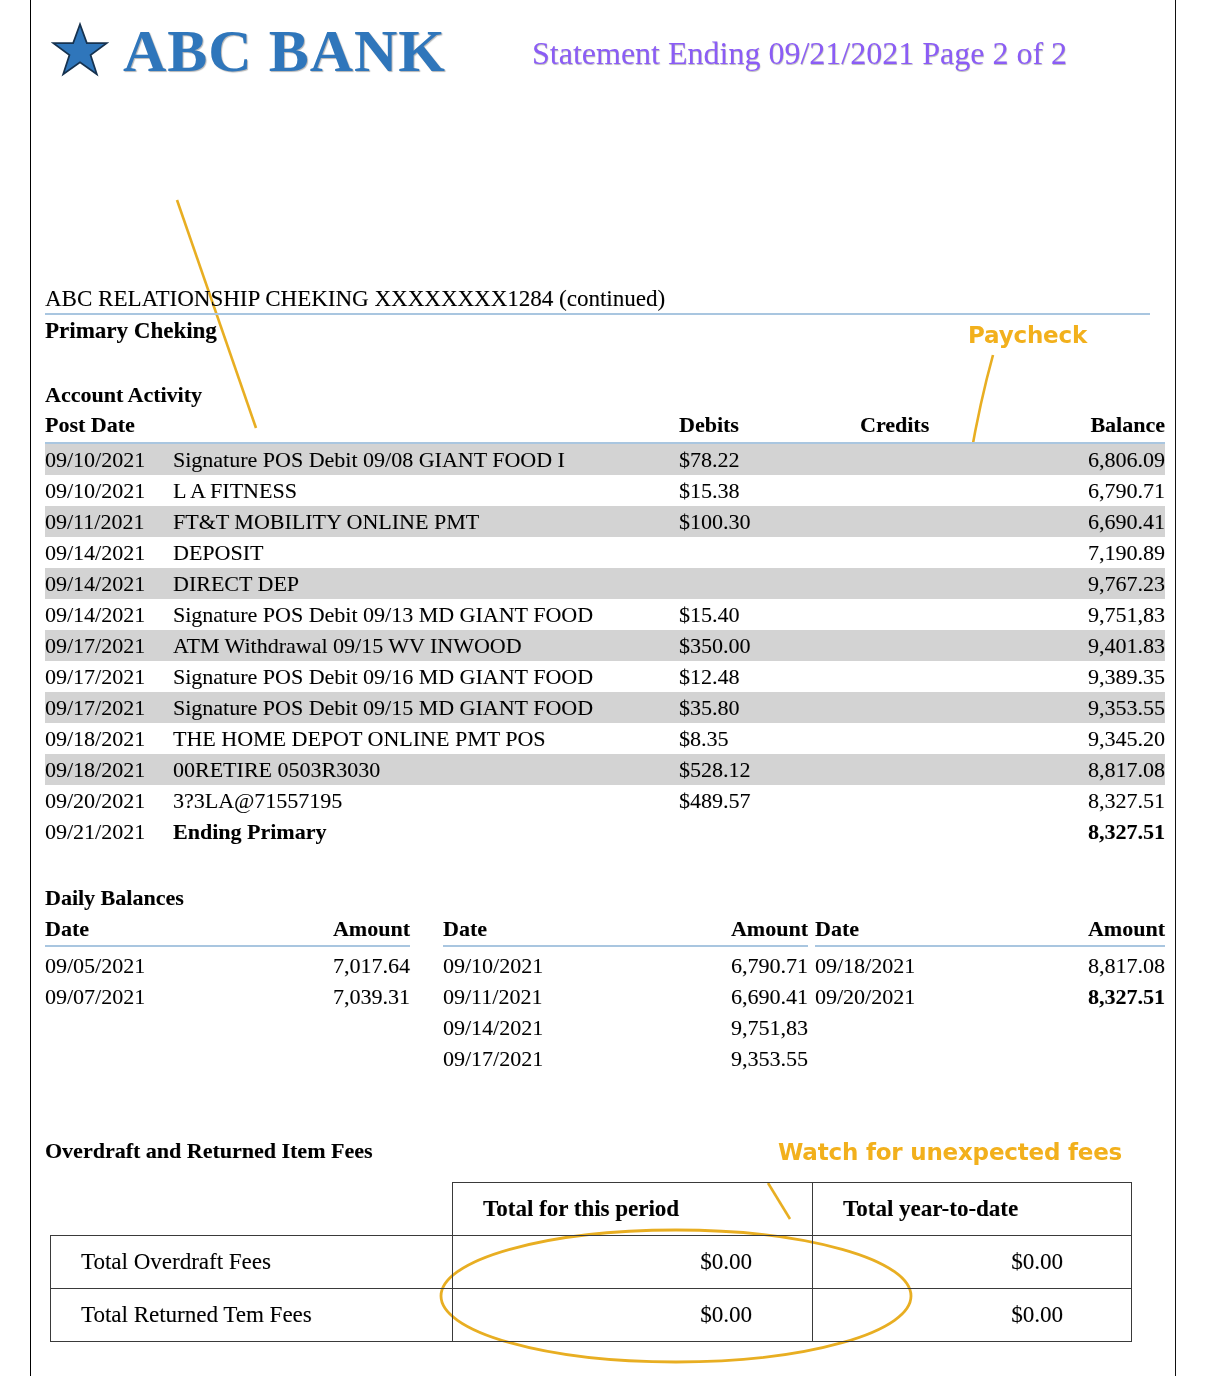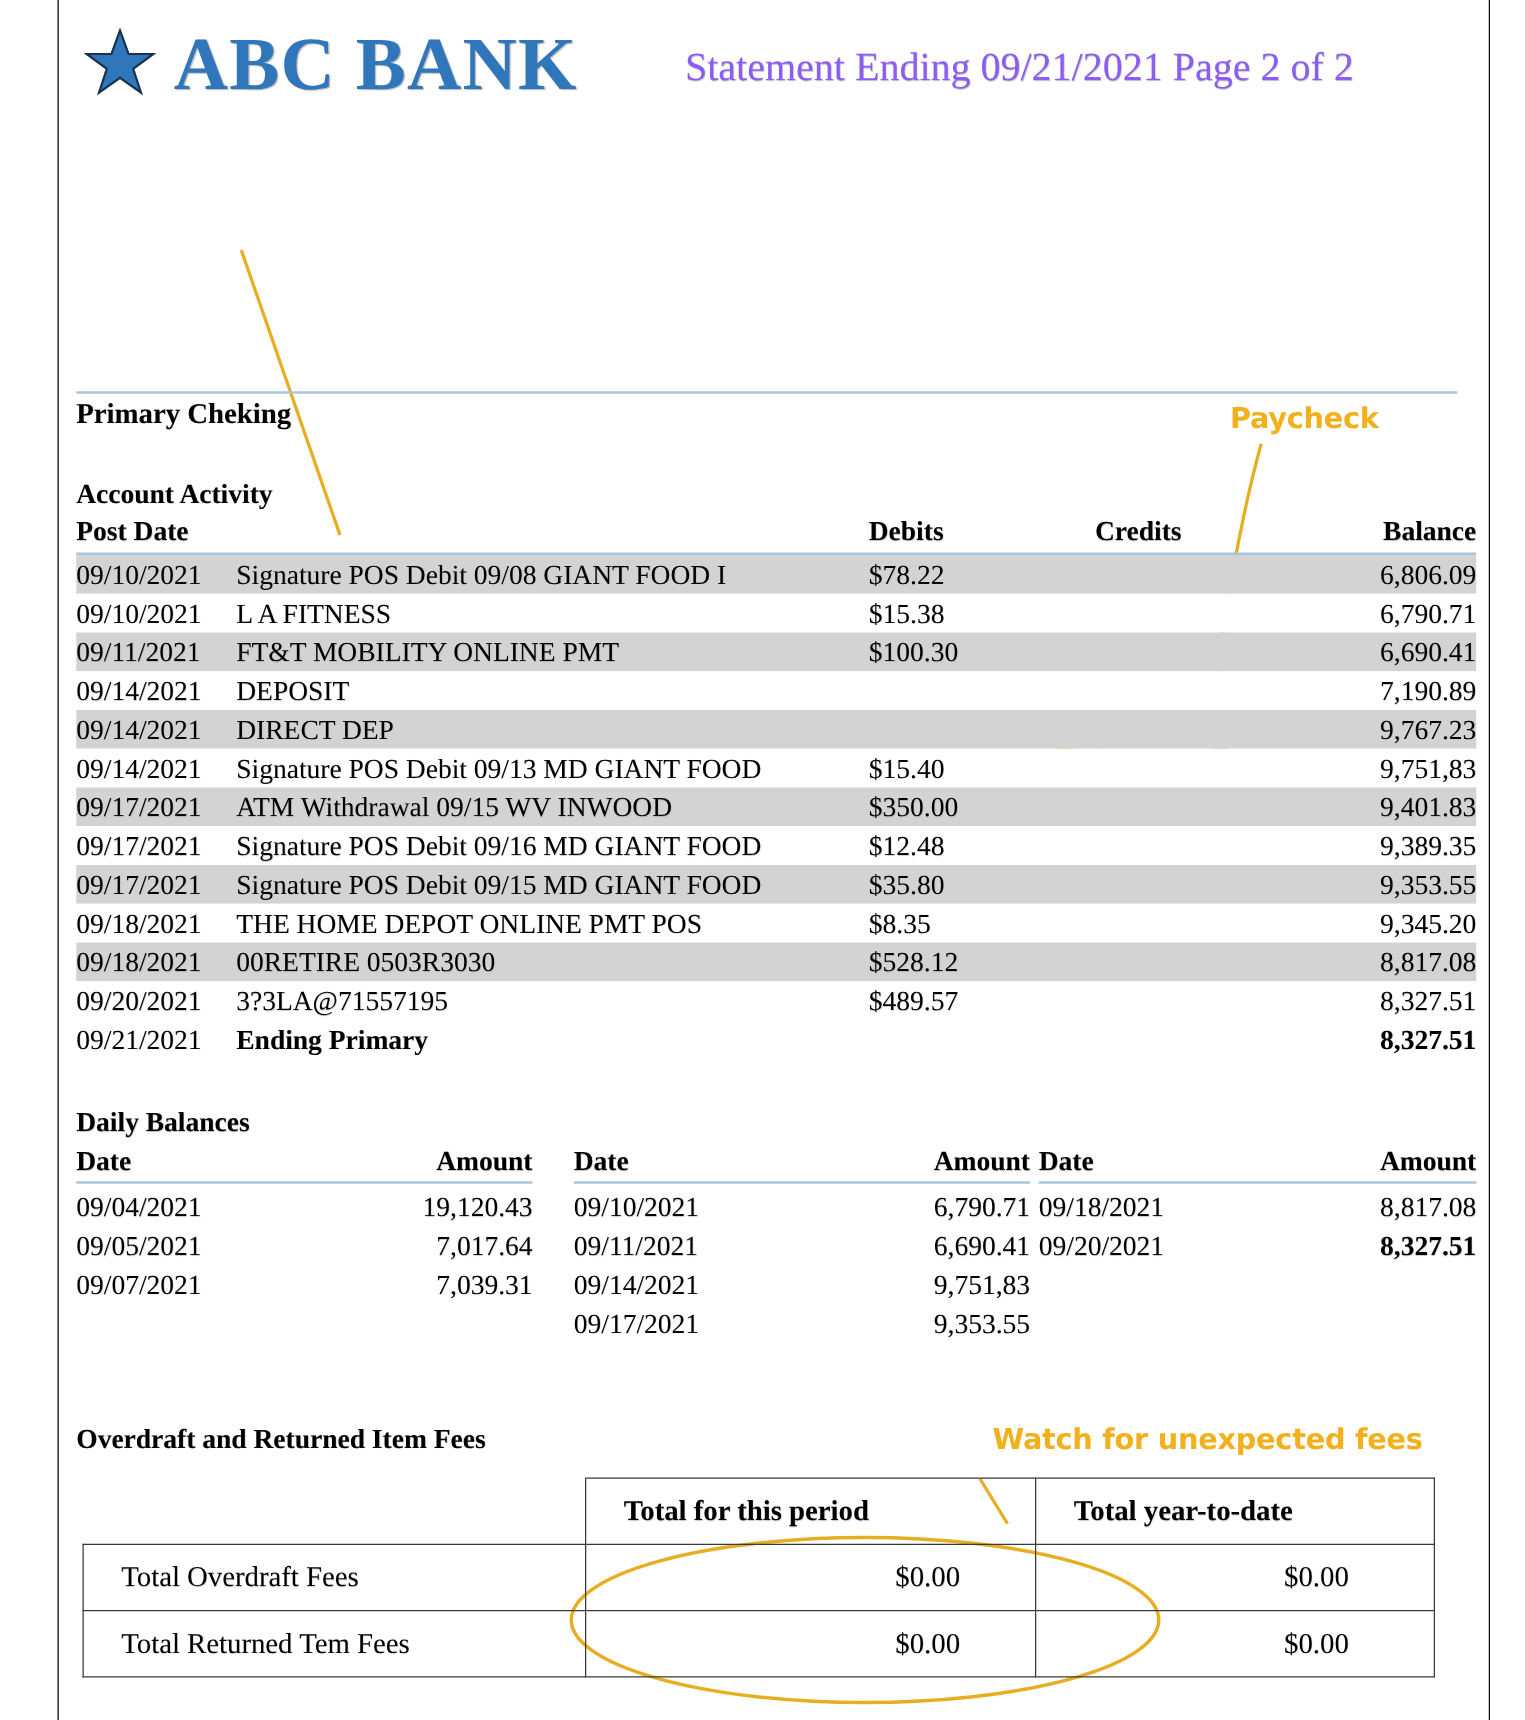--- a/index.html
+++ b/index.html
@@ -12,21 +12,21 @@
     height: 1376px;
     font-family: "Liberation Serif", "DejaVu Serif", serif;
     color: #000000;
     position: relative;
     overflow: hidden;
   }
 
   
   #page {
     position: absolute;
-    left: 16px; top: 0;
+    left: 0; top: 0;
     width: 1064px; height: 1376px;
   }
   .page-border-left {
     position: absolute;
     left: 30px; top: 0;
     width: 1px; height: 1376px;
     background: #000000;
   }
   .page-border-right {
     position: absolute;
@@ -275,20 +275,21 @@
     <ellipse cx="898" cy="582" rx="92" ry="23" stroke="#e8ae22" stroke-width="2.8" fill="none"></ellipse>
 
     <line x1="790" y1="1219" x2="768" y2="1183" stroke="#e8ae22" stroke-width="2.6"></line>
 
     <ellipse cx="676" cy="1296" rx="235" ry="66" stroke="#e8ae22" stroke-width="2.8" fill="none"></ellipse>
   </svg>
 
   <div class="callout" id="callout-paycheck">Paycheck</div>
   <div class="callout" id="callout-fees">Watch for unexpected fees</div>
 
+  <div class="acct-title">ABC RELATIONSHIP CHEKING XXXXXXXX1284 (continued)</div>
   <div class="blue-rule" id="rule-acct"></div>
   <div class="acct-sub">Primary Cheking</div>
 
   <div class="section-label" id="label-activity">Account Activity</div>
 
   <div id="activity">
     <div class="act-head">
       <div class="h h-postdate">Post Date</div>
       <div class="h h-debits">Debits</div>
       <div class="h h-credits">Credits</div>
@@ -392,24 +393,20 @@
 
   <div class="section-label" id="label-daily">Daily Balances</div>
   <div id="daily">
       <div class="daily-group dg1">
         <div class="daily-head">
           <div class="dh-date">Date</div>
           <div class="dh-amount">Amount</div>
         </div>
         <div class="daily-rule"></div>
         <div class="daily-rows">
-          <div class="daily-row">
-            <div class="d-date">09/04/2021</div>
-            <div class="d-amt">19,120.43</div>
-          </div>
           <div class="daily-row">
             <div class="d-date">09/05/2021</div>
             <div class="d-amt">7,017.64</div>
           </div>
           <div class="daily-row">
             <div class="d-date">09/07/2021</div>
             <div class="d-amt">7,039.31</div>
           </div>
         </div>
       </div>

